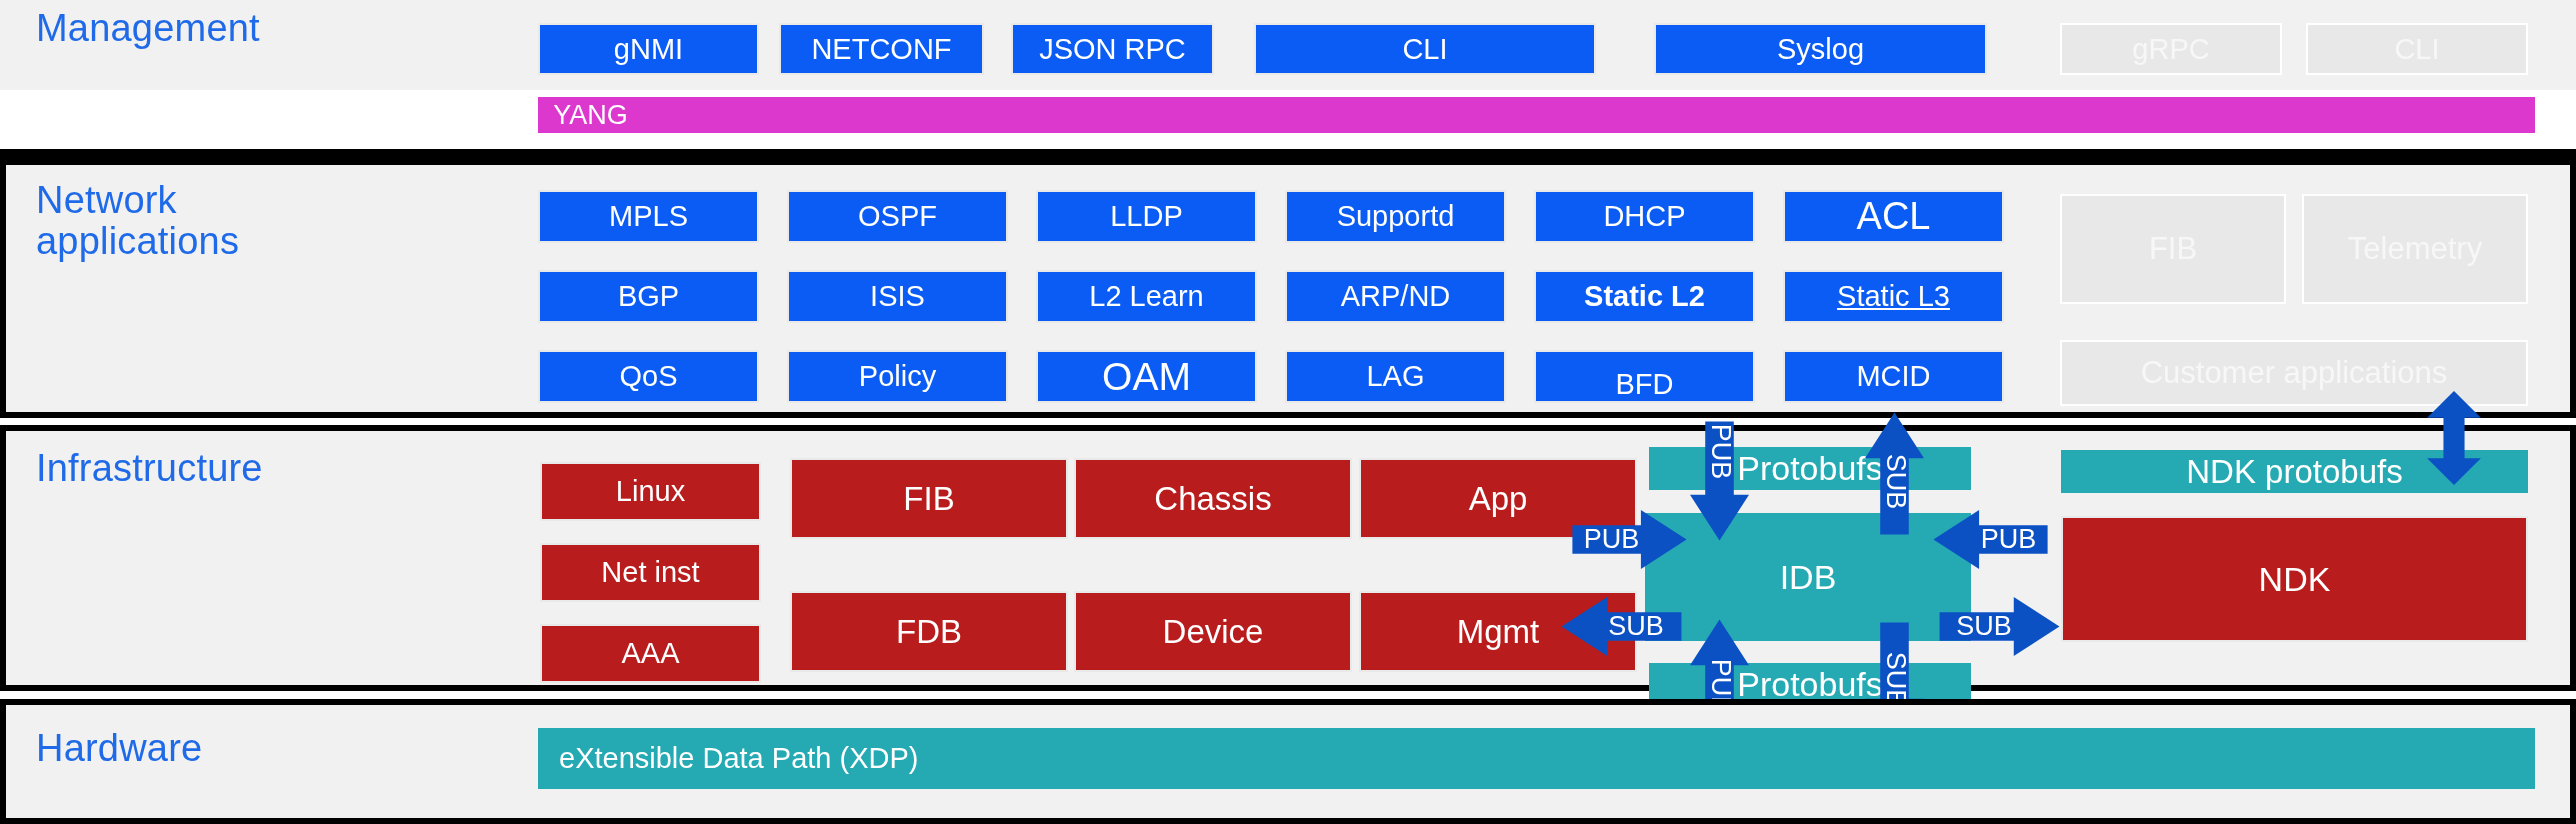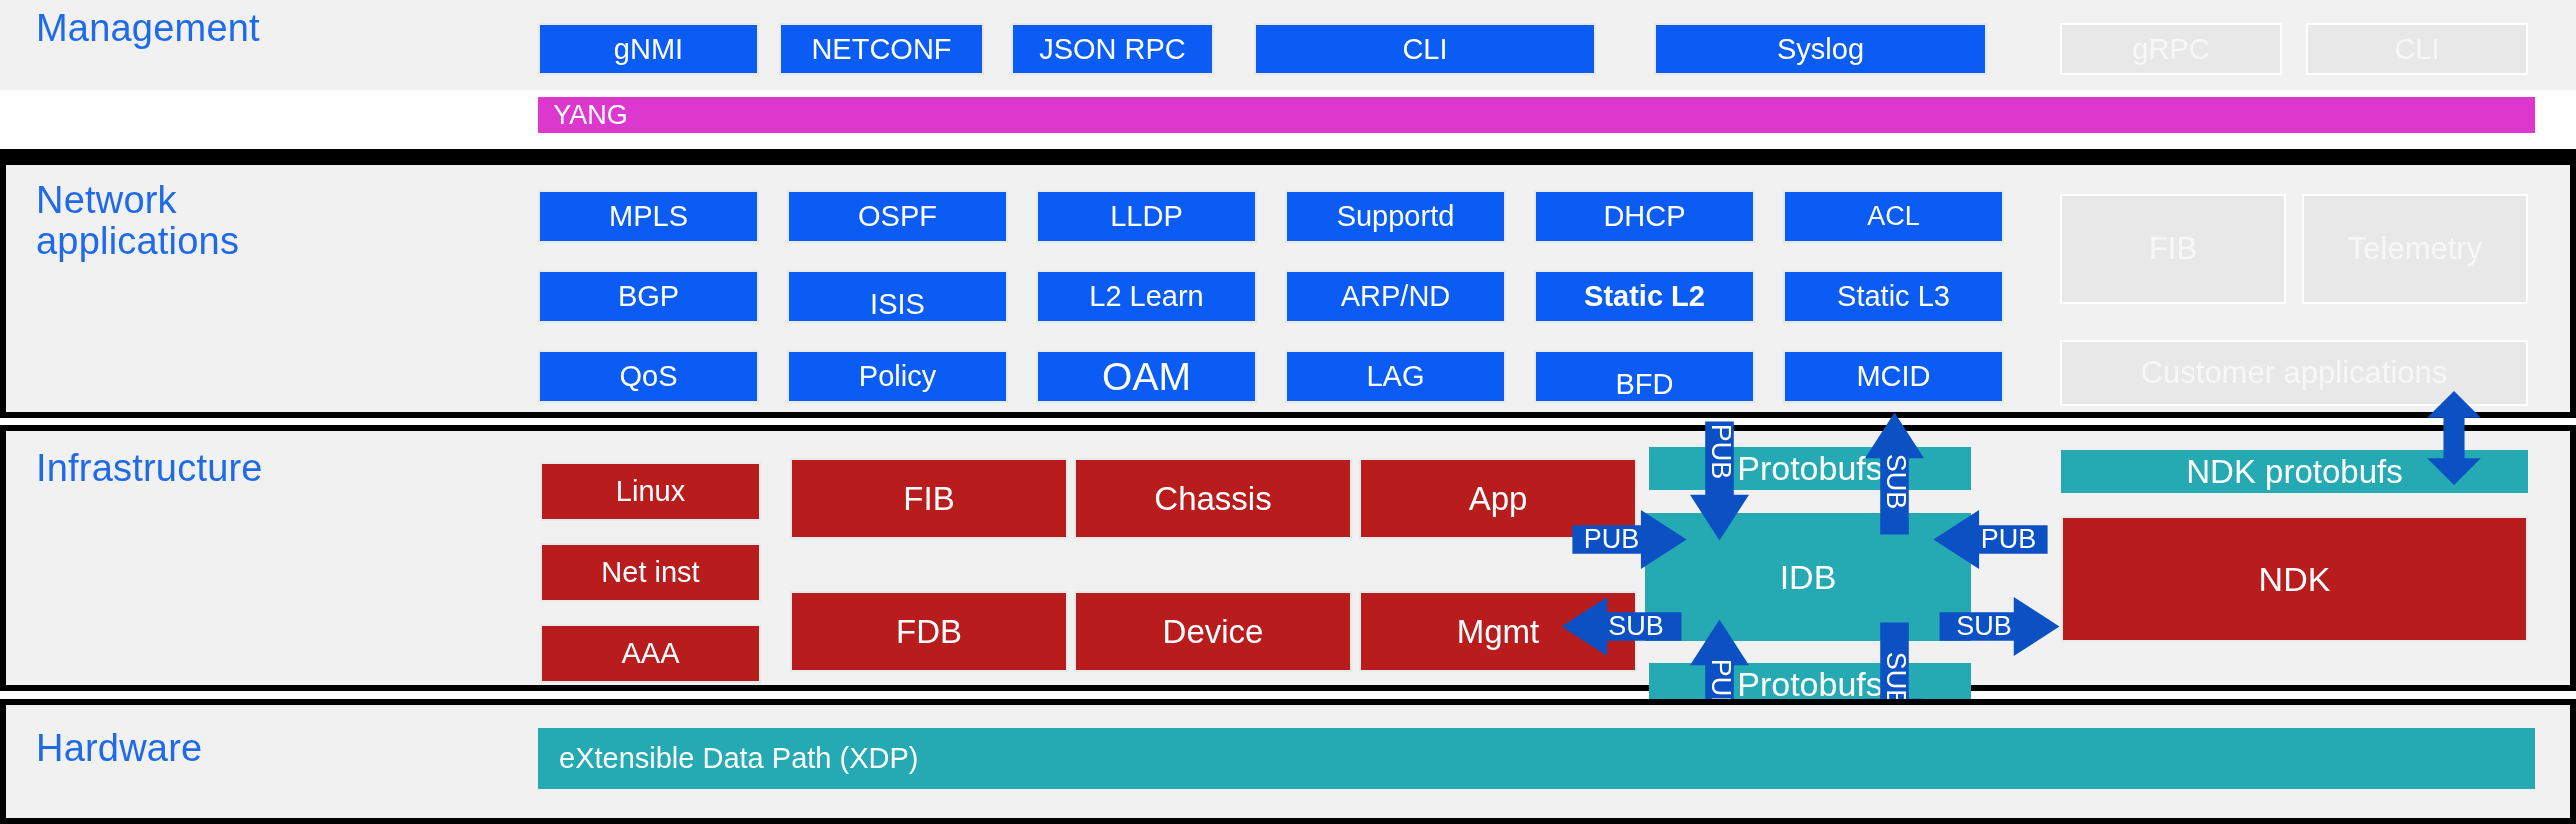--- a/index.html
+++ b/index.html
@@ -89,40 +89,40 @@
     </div>
   <div class="node blue" style="left:1036px;top:190px;width:221px;height:53px;font-size:29px;">
       <span>LLDP</span>
     </div>
   <div class="node blue" style="left:1285px;top:190px;width:221px;height:53px;font-size:29px;">
       <span>Supportd</span>
     </div>
   <div class="node blue" style="left:1534px;top:190px;width:221px;height:53px;font-size:29px;">
       <span>DHCP</span>
     </div>
-  <div class="node blue" style="left:1783px;top:190px;width:221px;height:53px;font-size:27px;">
+  <div class="node blue" style="left:1783px;top:190px;width:221px;height:53px;font-size:38px;">
       <span>ACL</span>
     </div>
 
   <div class="node blue" style="left:538px;top:270px;width:221px;height:53px;font-size:29px;">
       <span>BGP</span>
     </div>
-  <div class="node blue" style="left:787px;top:270px;width:221px;height:53px;font-size:29px;align-items:flex-end;">
+  <div class="node blue" style="left:787px;top:270px;width:221px;height:53px;font-size:29px;">
       <span>ISIS</span>
     </div>
   <div class="node blue" style="left:1036px;top:270px;width:221px;height:53px;font-size:29px;">
       <span>L2 Learn</span>
     </div>
   <div class="node blue" style="left:1285px;top:270px;width:221px;height:53px;font-size:29px;">
       <span>ARP/ND</span>
     </div>
   <div class="node blue" style="left:1534px;top:270px;width:221px;height:53px;font-size:29px;font-weight:bold;">
       <span>Static L2</span>
     </div>
-  <div class="node blue" style="left:1783px;top:270px;width:221px;height:53px;font-size:29px;">
+  <div class="node blue" style="left:1783px;top:270px;width:221px;height:53px;font-size:29px;text-decoration:underline;">
       <span>Static L3</span>
     </div>
 
   <div class="node blue" style="left:787px;top:350px;width:221px;height:53px;font-size:29px;">
       <span>Policy</span>
     </div>
   <div class="node blue" style="left:538px;top:350px;width:221px;height:53px;font-size:29px;">
       <span>QoS</span>
     </div>
   <div class="node blue" style="left:1036px;top:350px;width:221px;height:53px;font-size:39px;">

